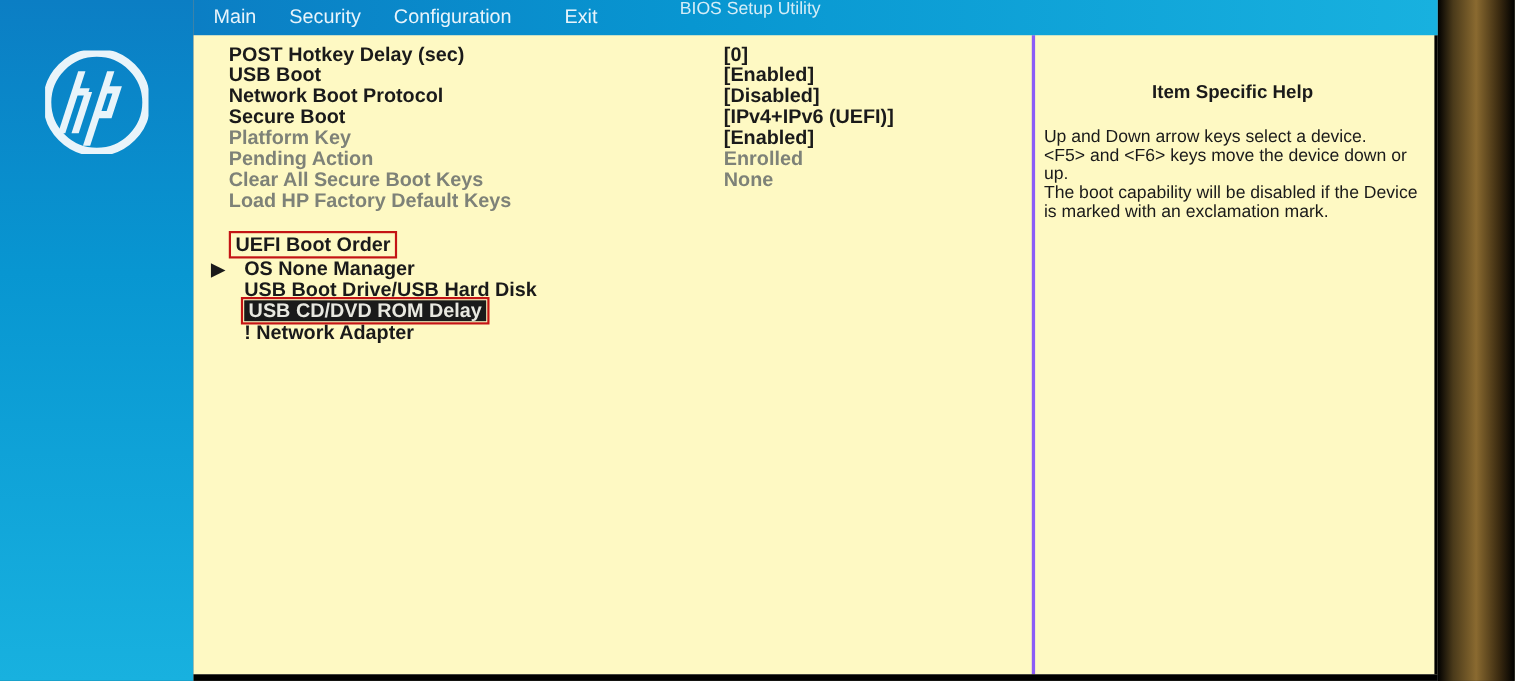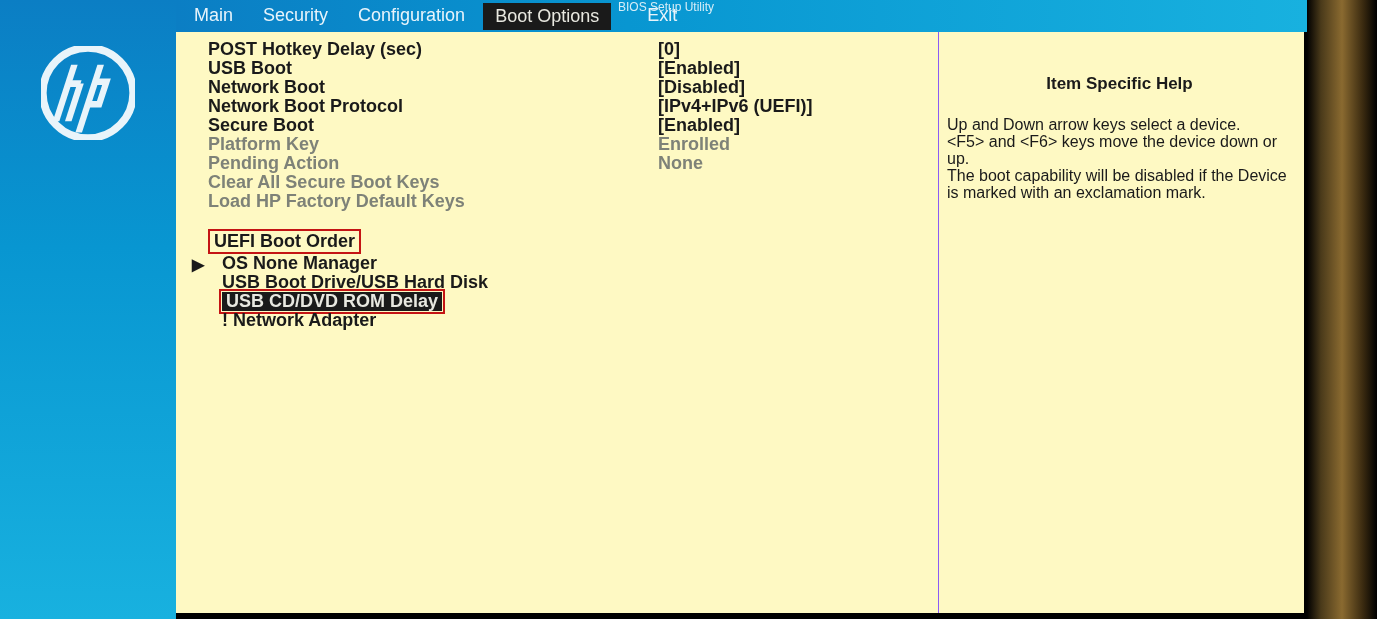--- a/index.html
+++ b/index.html
@@ -15,36 +15,36 @@
     flex:1; height:100%; display:flex; flex-direction:column;
     background:#d9dcce;
   }
   .menubar {
     height:32px;
     background:linear-gradient(90deg,#0b7ec4 0%, #0896d1 40%, #18b1df 100%);
     display:flex; align-items:flex-end; color:#e8f4fb;
     position:relative;
   }
   .bios-title {
-    position:absolute; top:0px; left:442px; font-size:12px; color:#d5edf7;
+    position:absolute; top:0px; left:442px; font-size:16px; color:#d5edf7;
   }
   .menu-item {
     padding:4px 12px 6px 12px; font-size:18px; color:#e8f4fb; cursor:pointer;
     margin-left:6px;
   }
   .menu-item.active {
     background:#1a1a1a; color:#e8e8e0; padding-top:3px; padding-bottom:3px;
     margin-bottom:2px;
   }
   .content {
     flex:1; display:flex; background:#fef9c3;
   }
   .labels-col { width:482px; padding:8px 0 0 32px; }
   .values-col { width:280px; padding:8px 0 0 0; }
-  .help-col   { flex:1; border-left:1px solid #8b5cf6; border-right:3px solid #000; padding:8px 12px 0 8px; }
+  .help-col   { flex:1; border-left:3px solid #8b5cf6; border-right:3px solid #000; padding:8px 12px 0 8px; }
   .row { font-size:18px; line-height:19px; color:#1a1a1a; font-weight:bold; white-space:nowrap; }
   .row.disabled, .val.disabled { color:#7e8278; }
   .val { font-size:18px; line-height:19px; color:#1a1a1a; font-weight:bold; }
   .boot-header {
     display:inline-block; border:2px solid #c41414; padding:0px 4px;
     font-size:18px; font-weight:bold; color:#1a1a1a; margin-top:18px;
   }
   .boot-row { font-size:18px; line-height:19px; font-weight:bold; color:#1a1a1a; position:relative; padding-left:14px; }
   .boot-row .arrow { position:absolute; left:-16px; top:1px; color:#1a1a1a; font-size:16px; }
   .boot-row.sel {
@@ -78,29 +78,27 @@
     </svg>
   </div>
 </div>
 
 <div class="main-col">
   <div class="menubar">
     <span class="bios-title">BIOS Setup Utility</span>
     <span class="menu-item">Main</span>
     <span class="menu-item">Security</span>
     <span class="menu-item">Configuration</span>
-    <span class="menu-item active">Boot Options</span>
     <span class="menu-item" style="margin-left:24px">Exit</span>
   </div>
 
   <div class="content">
     <div class="labels-col">
       <div class="row">POST Hotkey Delay (sec)</div>
       <div class="row">USB Boot</div>
-      <div class="row">Network Boot</div>
       <div class="row">Network Boot Protocol</div>
       <div class="row">Secure Boot</div>
       <div class="row disabled">Platform Key</div>
       <div class="row disabled">Pending Action</div>
       <div class="row disabled">Clear All Secure Boot Keys</div>
       <div class="row disabled">Load HP Factory Default Keys</div>
 
       <div style="position:relative; margin-left:-32px; padding-left:32px;">
         <div class="boot-header">UEFI Boot Order</div>
         <div class="boot-row">

